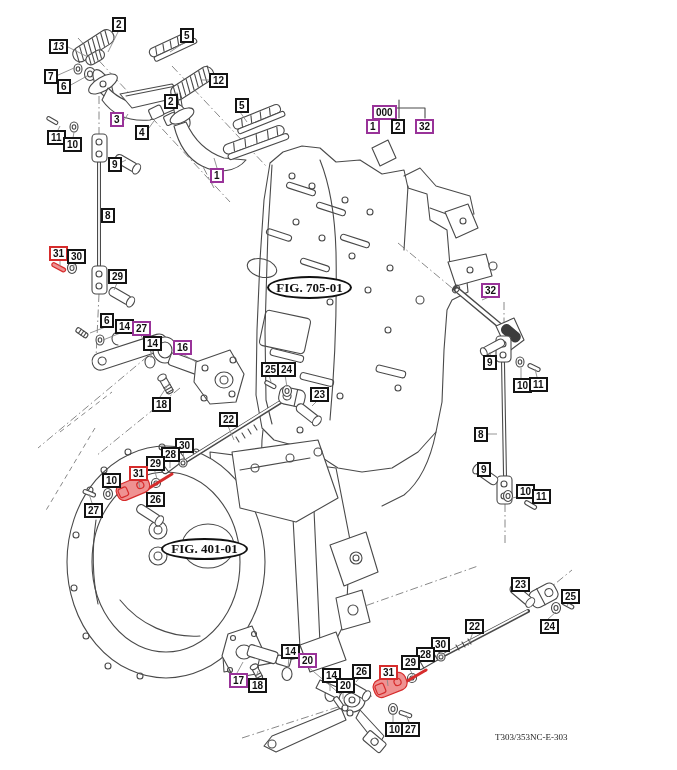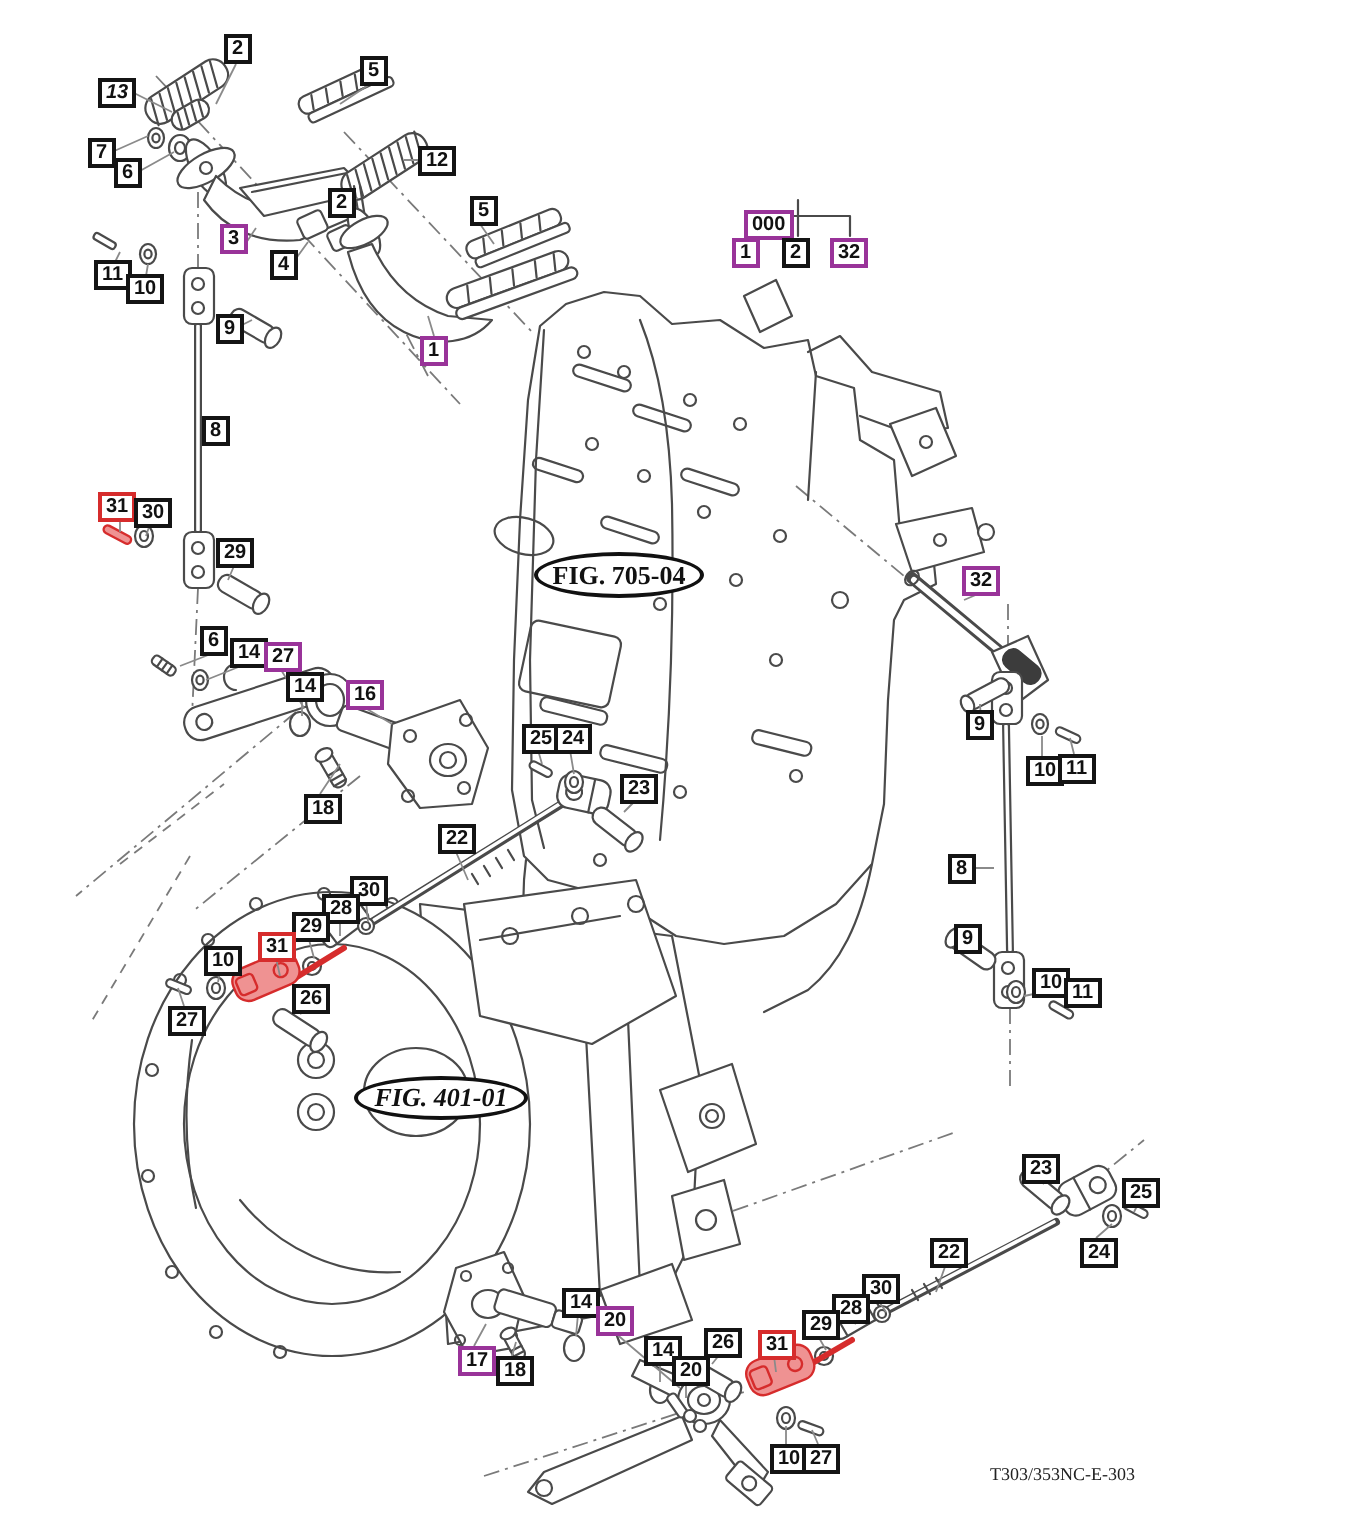--- a/index.html
+++ b/index.html
@@ -489,17 +489,17 @@
     <div class="plabel red" style="left: 379px; top: 665px;">31</div>
     <div class="plabel" style="left: 352px; top: 664px;">26</div>
     <div class="plabel" style="left: 385px; top: 722px;">10</div>
     <div class="plabel" style="left: 401px; top: 722px;">27</div>
     <div class="plabel" style="left: 281px; top: 644px;">14</div>
     <div class="plabel purple" style="left: 298px; top: 653px;">20</div>
     <div class="plabel" style="left: 322px; top: 668px;">14</div>
     <div class="plabel" style="left: 336px; top: 678px;">20</div>
     <div class="plabel purple" style="left: 229px; top: 673px;">17</div>
     <div class="plabel" style="left: 248px; top: 678px;">18</div>
-    <div class="figref" style="left: 267px; top: 276px; width: 85px; height: 23px;">FIG. 705-04</div>
-    <div class="figref" style="left: 177px; top: 538px; width: 87px; height: 22px; font-style: italic;">FIG. 401-01</div>
+    <div class="figref" style="left: 267px; top: 276px; width: 85px; height: 23px;">FIG. 705-01</div>
+    <div class="figref" style="left: 161px; top: 538px; width: 87px; height: 22px;">FIG. 401-01</div>
   </div>
 
 <div class="footer-code">T303/353NC-E-303</div>
 
 </body></html>

